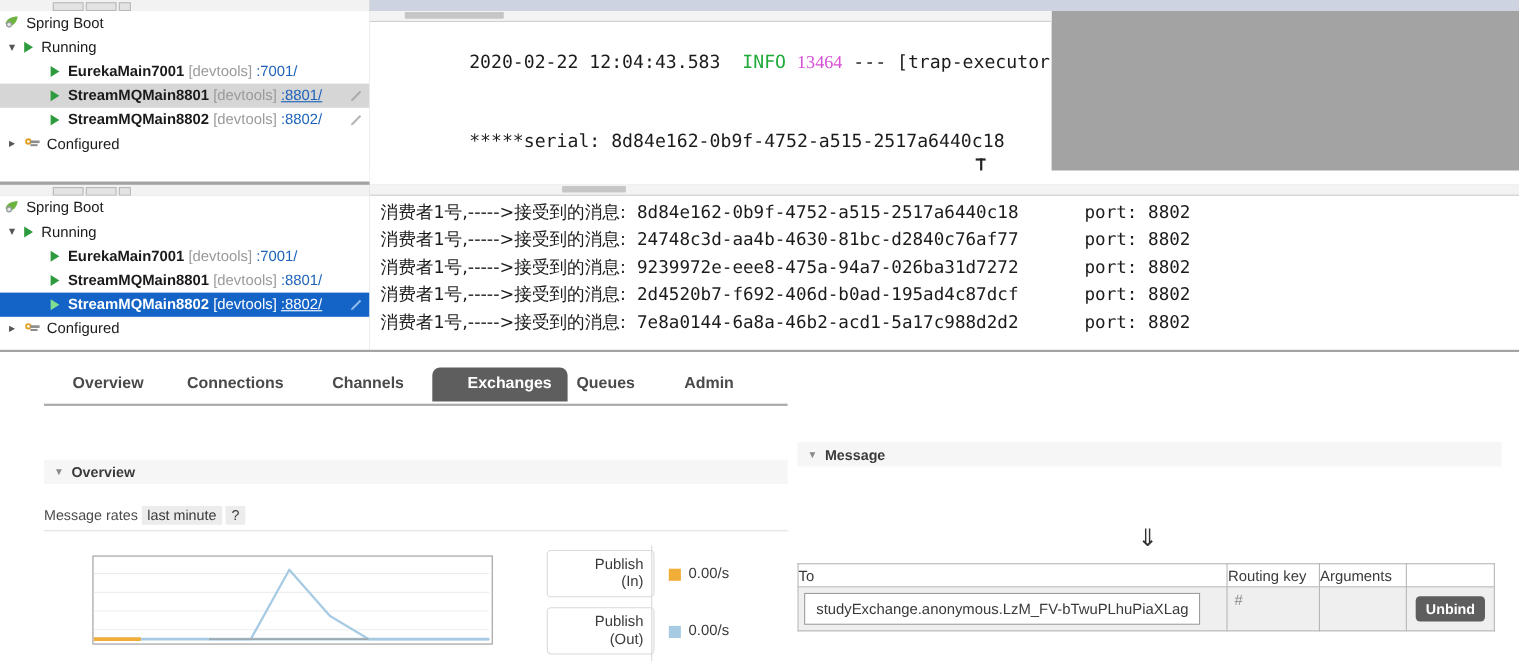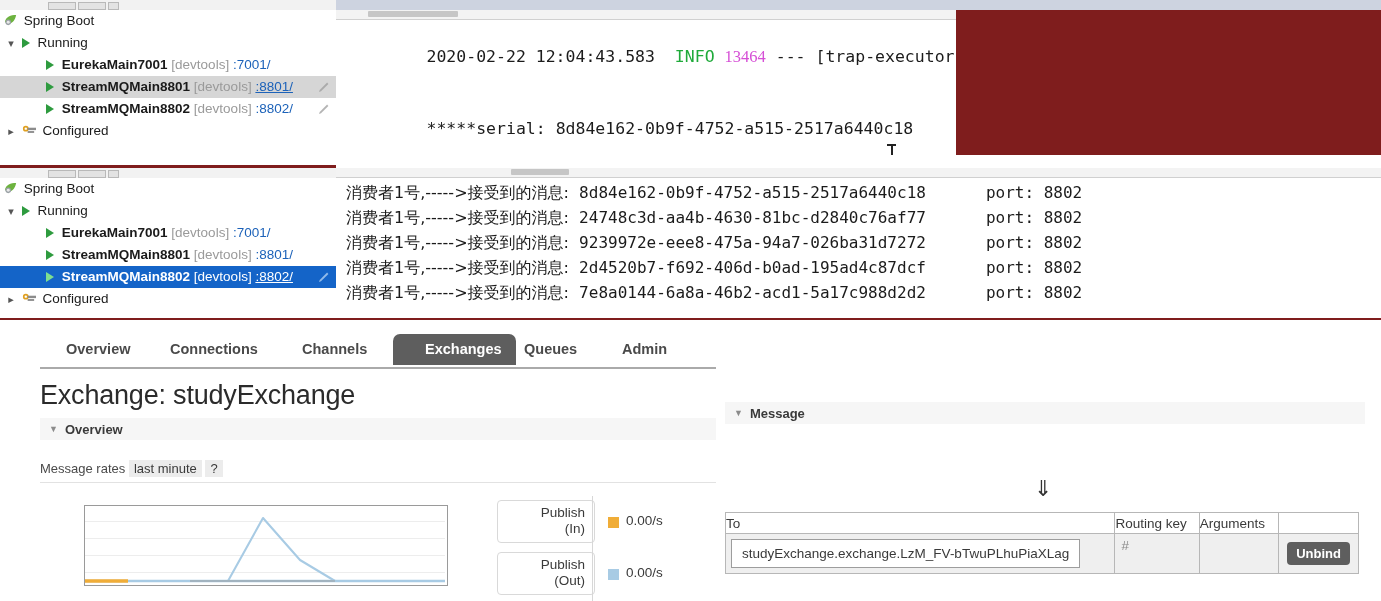--- a/index.html
+++ b/index.html
@@ -5,21 +5,21 @@
   html,body{margin:0;padding:0;}
   body{
     width:1381px;height:601px;overflow:hidden;position:relative;
     background:#ffffff;
     font-family:"Liberation Sans","DejaVu Sans",sans-serif;
     -webkit-font-smoothing:antialiased;
   }
   .abs{position:absolute;}
 
   
-  #ide-zone{position:absolute;left:0;top:0;width:1381px;height:320px;background:#7f1d1d;}
+  #ide-zone{position:absolute;left:0;top:0;width:1381px;height:320px;background:#a3a3a3;}
 
   
   .chrome-strip{position:absolute;height:10px;background:#cdd3e0;}
   .mini-toolbar{position:absolute;height:10px;background:#f2f2f2;border-bottom:1px solid #c8c8c8;}
   .mini-btn{position:absolute;top:2px;height:6px;background:#e3e3e3;border:1px solid #b9b9b9;}
 
   
   .tree-panel{position:absolute;background:#ffffff;border-right:1px solid #b5b5b5;overflow:hidden;}
   .tree-row{position:relative;height:22px;line-height:22px;white-space:nowrap;font-size:13.5px;color:#1a1a1a;}
   .tree-row.sel-gray{background:#d6d6d6;}
@@ -255,21 +255,20 @@
 
   <div class="tabs">
     <div class="tab" style="left:12px;">Overview</div>
     <div class="tab" style="left:116px;">Connections</div>
     <div class="tab" style="left:248px;">Channels</div>
     <div class="tab active" style="left:353px;padding-left:32px;">Exchanges</div>
     <div class="tab" style="left:470px;">Queues</div>
     <div class="tab" style="left:568px;">Admin</div>
   </div>
 
-  <div class="pagetitle">Exchange: studyExchange</div>
 
   <div class="section-head" style="left:40px;top:98px;width:676px;">
     <span class="tri">▼</span><span>Overview</span>
   </div>
 
   <div class="rates-label" style="left:40px;top:140px;">
     <span>Message rates</span>
     <span class="chip">last minute</span>
     <span class="chip">?</span>
   </div>
@@ -317,21 +316,21 @@
       <tr>
         <th class="bh" style="width:392px;">To</th>
         <th class="bh" style="width:88px;">Routing key</th>
         <th class="bh" style="width:80px;">Arguments</th>
         <th class="bh" style="width:74px;"></th>
       </tr>
     </thead>
     <tbody>
       <tr>
         <td class="bc">
-          <span class="toqueue">studyExchange.exchange.LzM_FV-bTwuPLhuPiaXLag</span>
+          <span class="toqueue">studyExchange.anonymous.LzM_FV-bTwuPLhuPiaXLag</span>
         </td>
         <td class="bc" style="padding:4px 6px;color:#8a8a8a;">
           <span>#</span>
         </td>
         <td class="bc">
           <span></span>
         </td>
         <td class="bc" style="text-align:center;">
           <span class="unbind">Unbind</span>
         </td>

